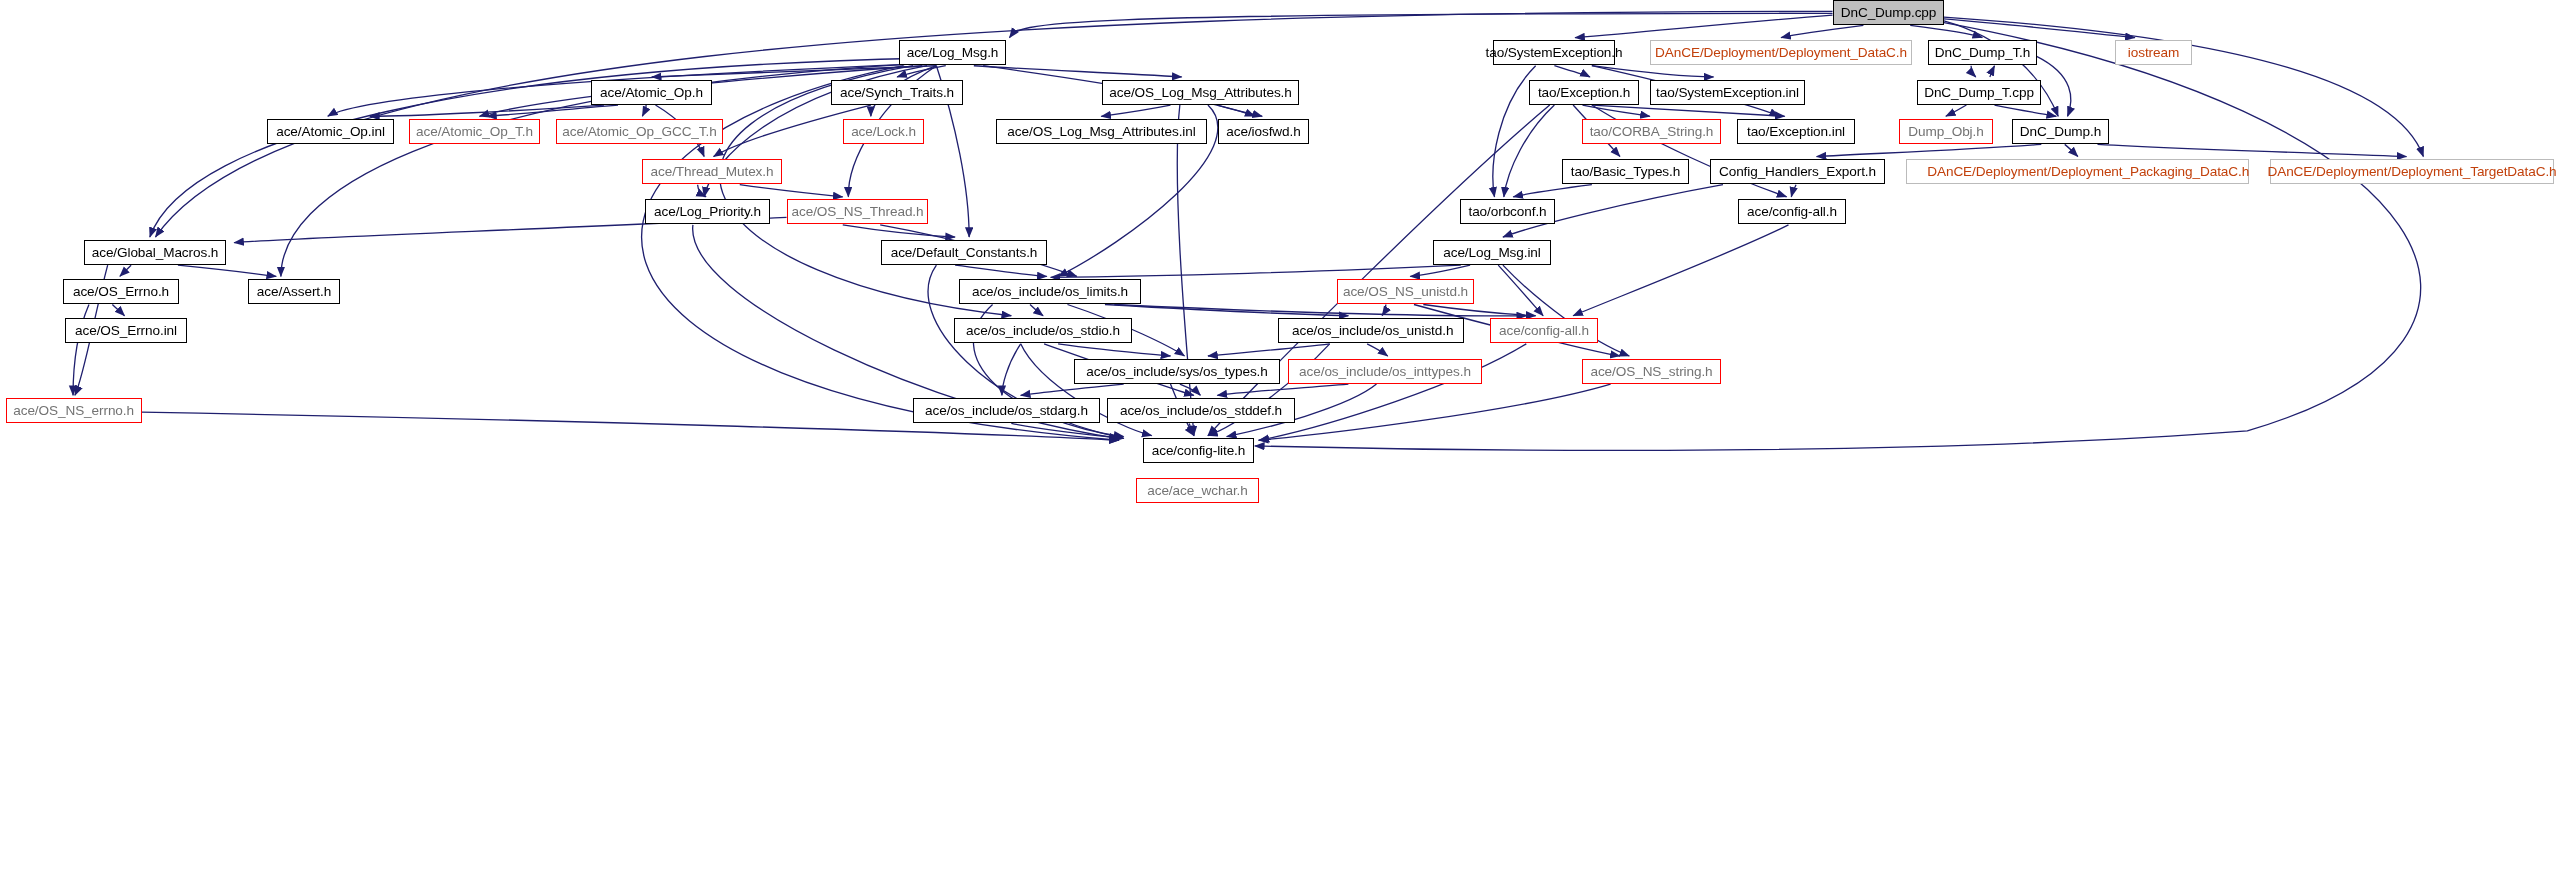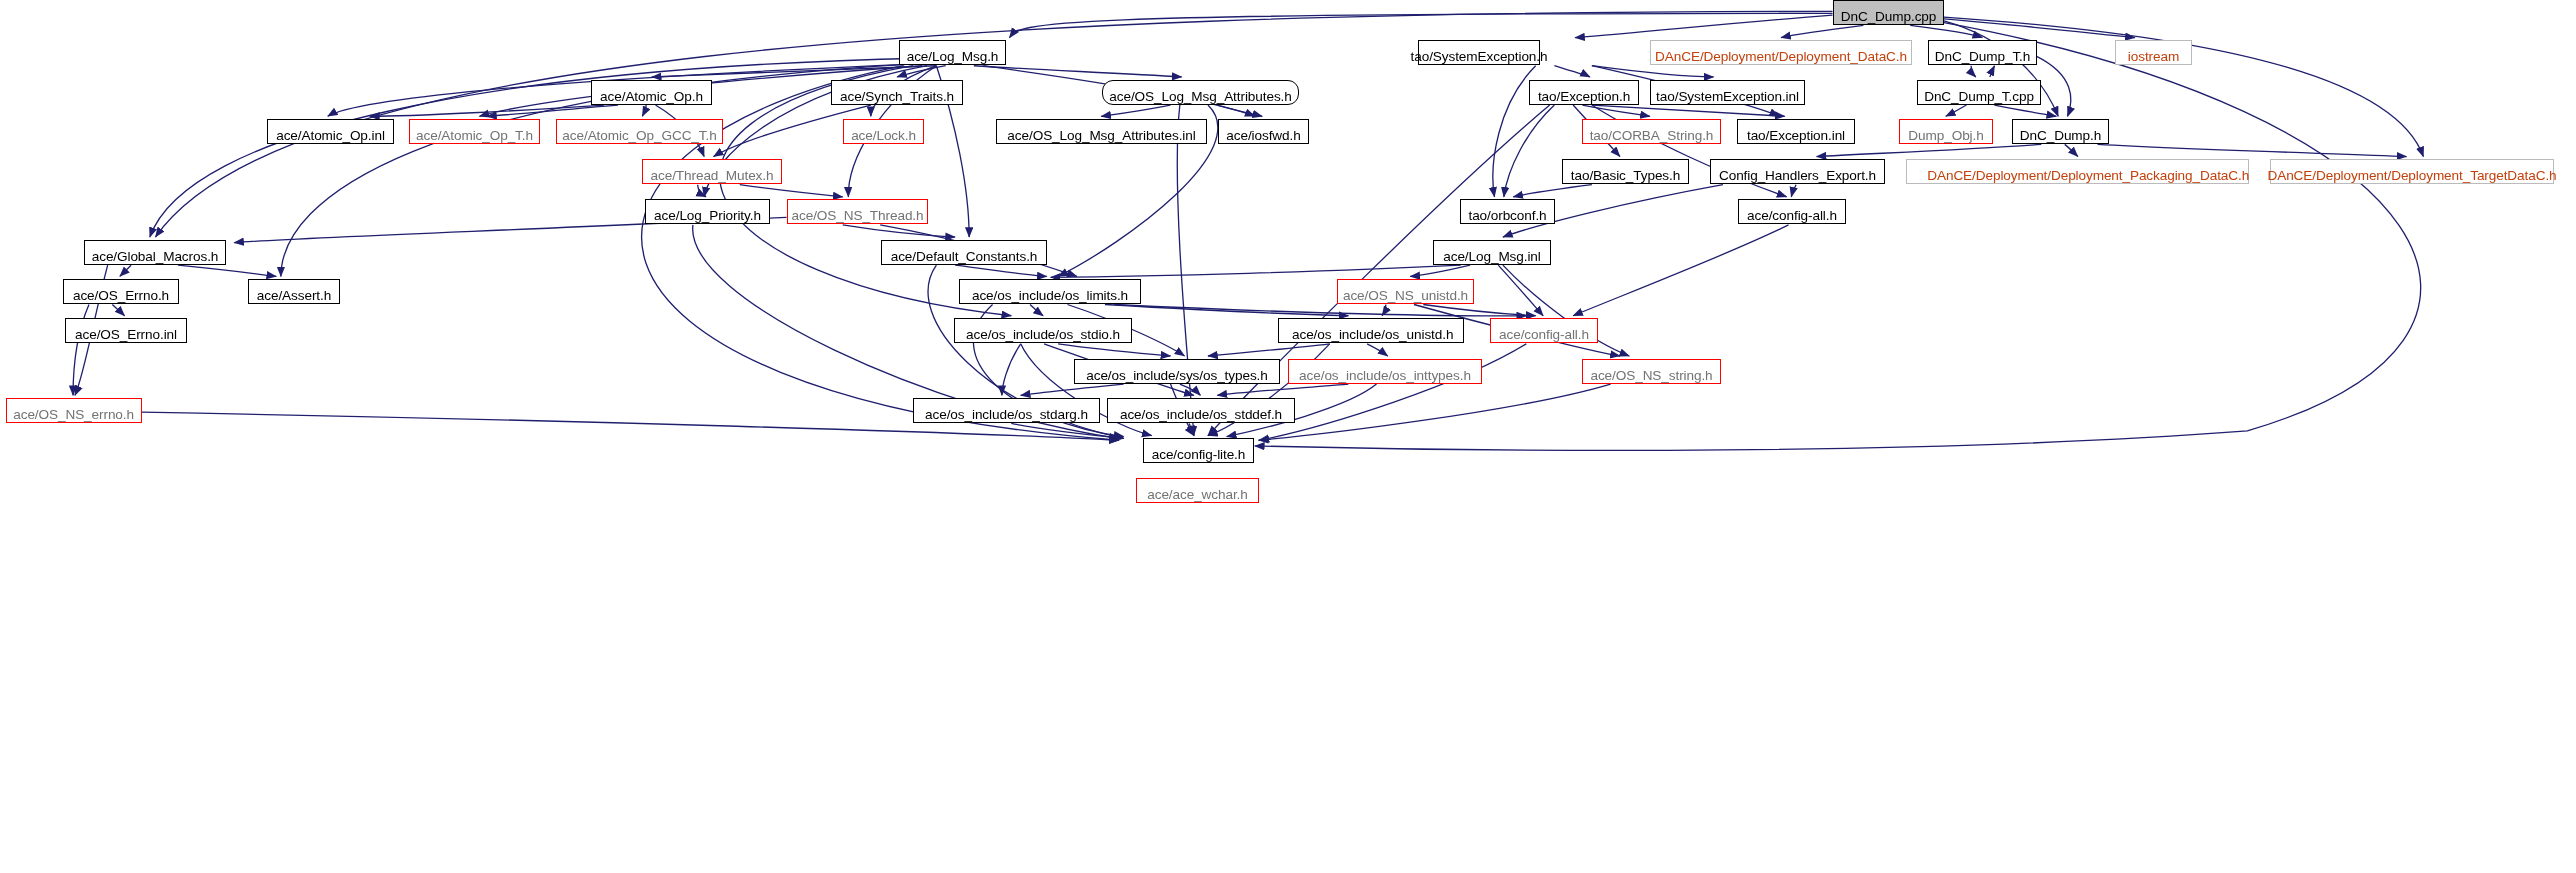--- a/index.html
+++ b/index.html
@@ -23,21 +23,21 @@
     left: 0;
     top: 0;
     width: 2576px;
     height: 874px;
     pointer-events: none;
   }
   .node {
     position: absolute;
     box-sizing: border-box;
     display: flex;
-    align-items: flex-end;
+    align-items: center;
     justify-content: center;
     height: 25px;
     padding: 0 6.6px;
     white-space: nowrap;
     font-size: 13.6px;
     line-height: 1;
     color: #000000;
     background: #ffffff;
     border: 0.9px solid #000000;
     letter-spacing: -0.1px;
@@ -167,39 +167,39 @@
         <path d="M 980 68 C 560 86 380 106 350 124" fill="none" stroke="#1f1f6e" stroke-width="1.4" marker-end="url(#arrow)"></path>
       </g>
   </svg>
   <div id="nodes">
       <div class="node root" style="left: 1833px; top: 0px; width: 111px;">
         <span class="node-label">DnC_Dump.cpp</span>
       </div>
       <div class="node " style="left: 899px; top: 40px; width: 107px;">
         <span class="node-label">ace/Log_Msg.h</span>
       </div>
-      <div class="node " style="left: 1418px; top: 40px; width: 122px;">
+      <div class="node " style="left: 1493px; top: 40px; width: 122px;">
         <span class="node-label">tao/SystemException.h</span>
       </div>
       <div class="node missing" style="left: 1650px; top: 40px; width: 262px;">
         <span class="node-label">DAnCE/Deployment/Deployment_DataC.h</span>
       </div>
       <div class="node " style="left: 1928px; top: 40px; width: 109px;">
         <span class="node-label">DnC_Dump_T.h</span>
       </div>
       <div class="node missing" style="left: 2115px; top: 40px; width: 77px;">
         <span class="node-label">iostream</span>
       </div>
       <div class="node " style="left: 591px; top: 80px; width: 121px;">
         <span class="node-label">ace/Atomic_Op.h</span>
       </div>
       <div class="node " style="left: 831px; top: 80px; width: 132px;">
         <span class="node-label">ace/Synch_Traits.h</span>
       </div>
-      <div class="node " style="left: 1102px; top: 80px; width: 197px; border-radius: 11px;">
+      <div class="node " style="left: 1102px; top: 80px; width: 197px;">
         <span class="node-label">ace/OS_Log_Msg_Attributes.h</span>
       </div>
       <div class="node " style="left: 1529px; top: 80px; width: 110px;">
         <span class="node-label">tao/Exception.h</span>
       </div>
       <div class="node " style="left: 1650px; top: 80px; width: 155px;">
         <span class="node-label">tao/SystemException.inl</span>
       </div>
       <div class="node " style="left: 1917px; top: 80px; width: 124px;">
         <span class="node-label">DnC_Dump_T.cpp</span>

